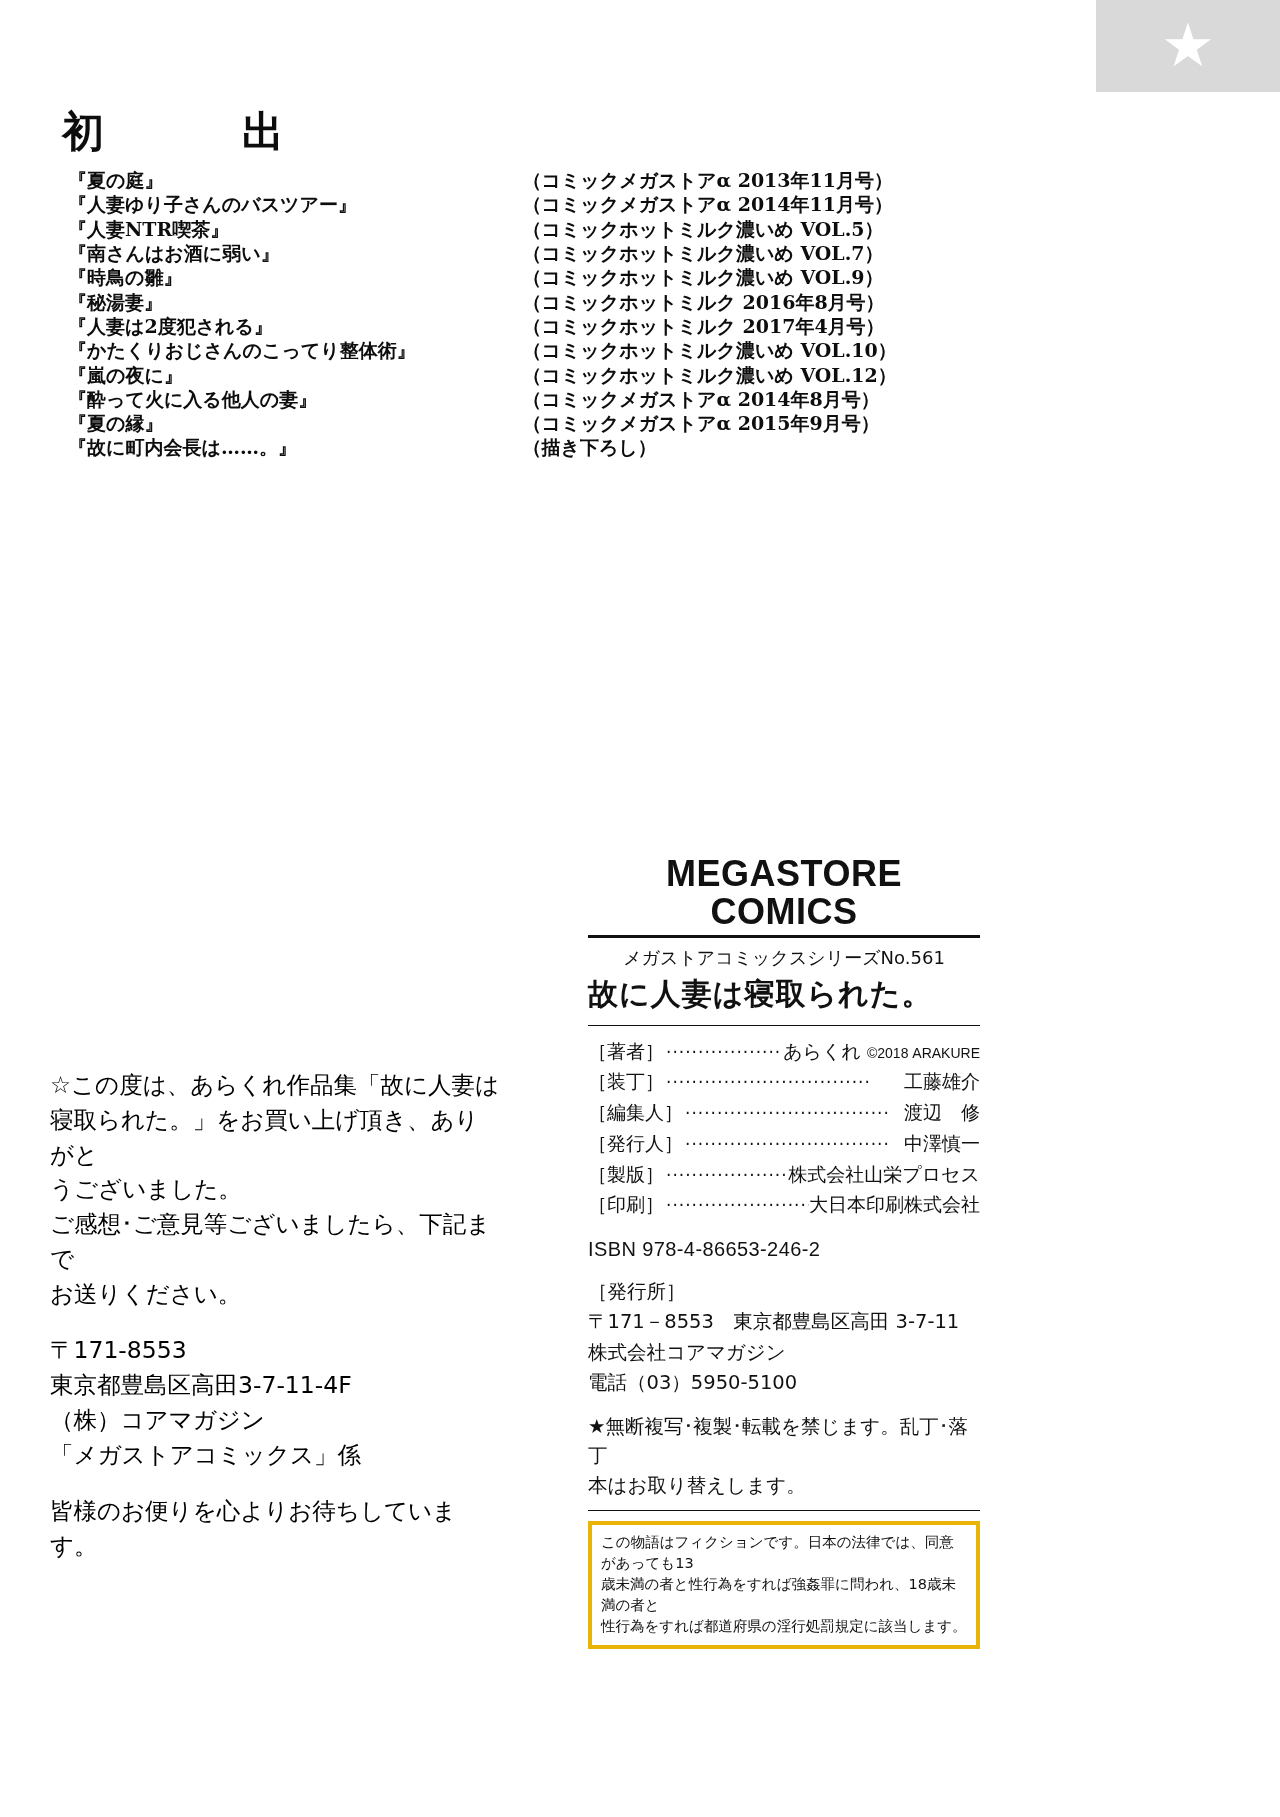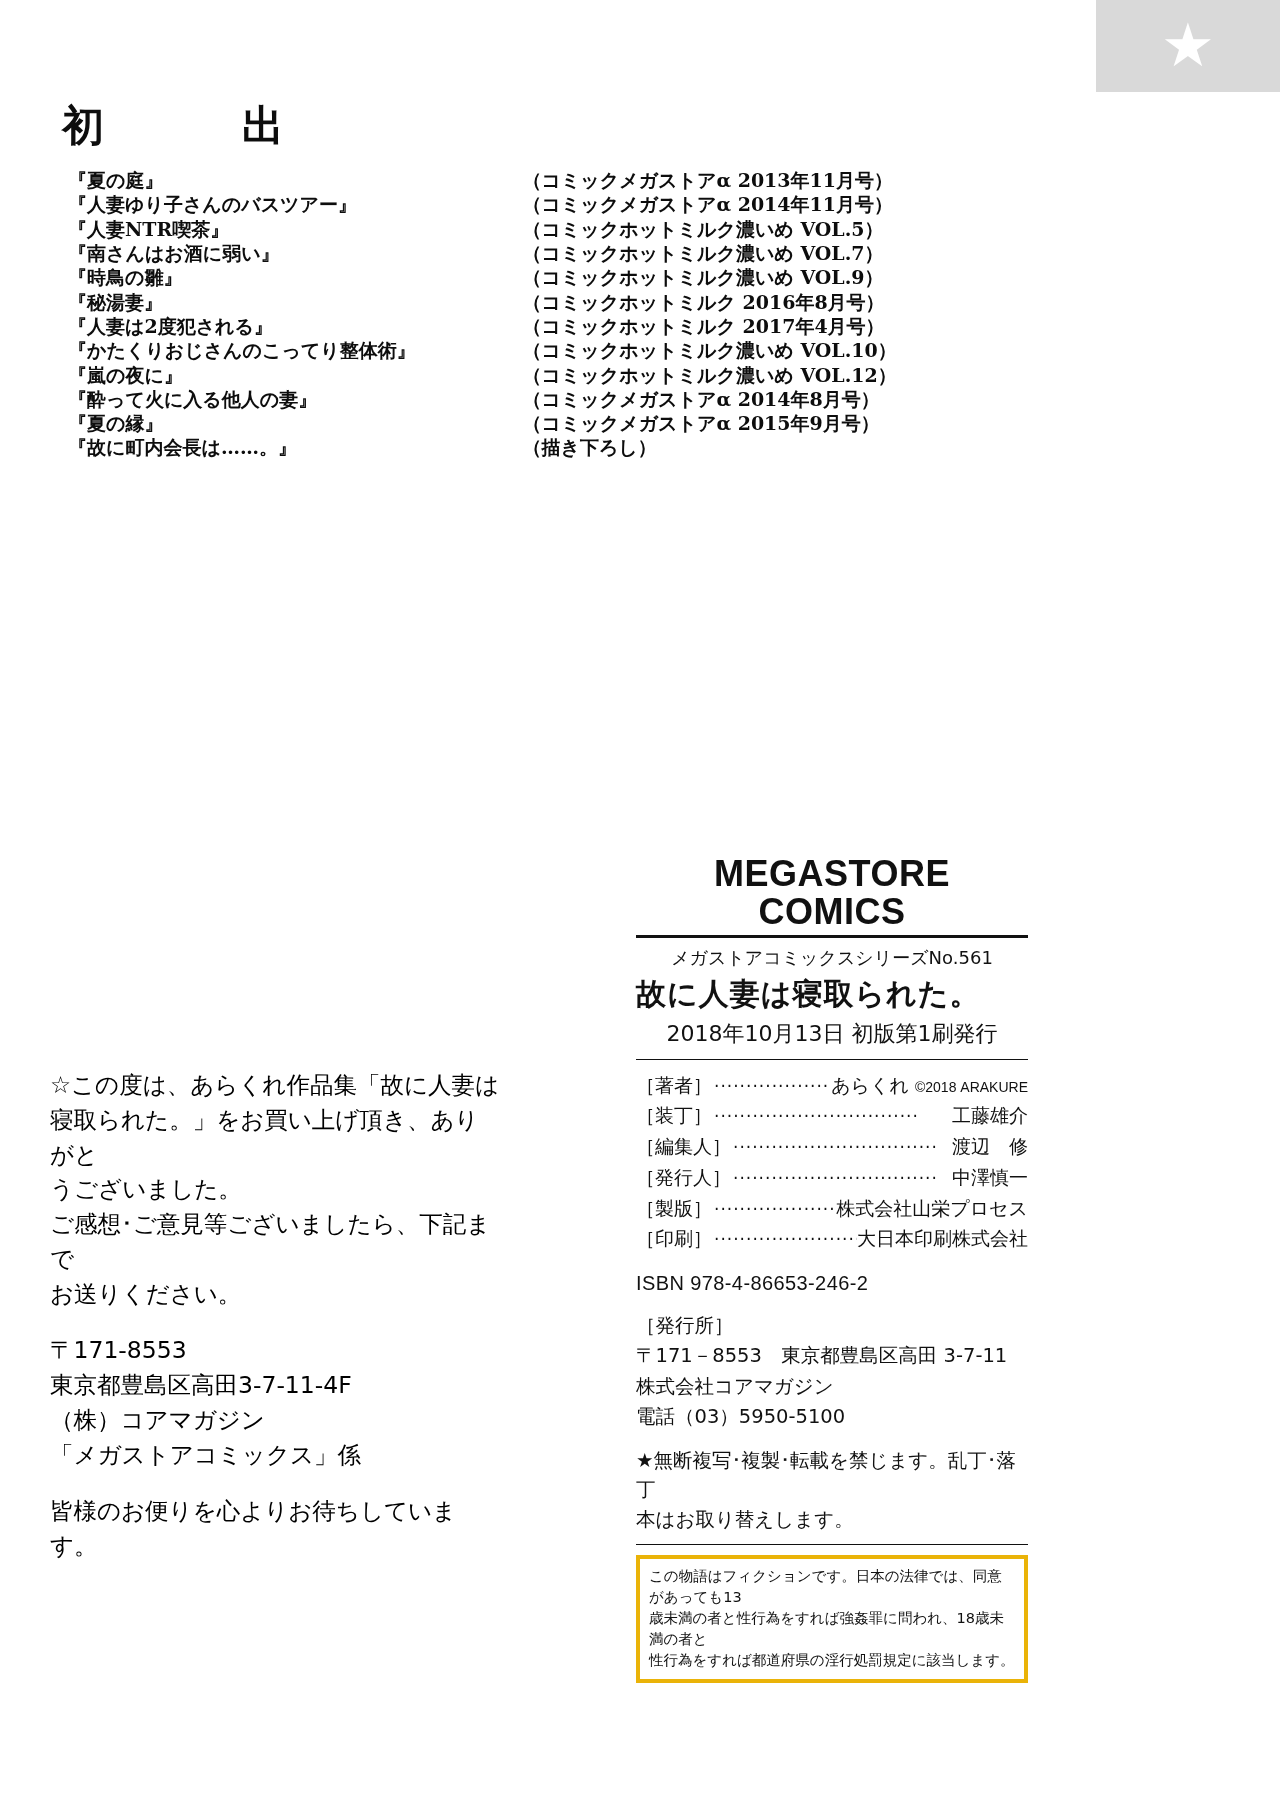--- a/index.html
+++ b/index.html
@@ -36,21 +36,21 @@
   .star-badge .star {
     font-size: 60px;
     line-height: 1;
     color: #ffffff;
   }
 
   
   .shoshutsu-heading {
     position: absolute;
     left: 62px;
-    top: 98px;
+    top: 104px;
     font-size: 42px;
     font-weight: bold;
     letter-spacing: 48px;
     font-family: "DejaVu Serif", serif;
   }
   .credits-table {
     position: absolute;
     left: 68px;
     top: 168px;
     width: 860px;
@@ -83,21 +83,21 @@
     line-height: 1.48;
     color: #000000;
   }
   .letter-block p { margin: 0; }
   .letter-block .centered { }
   .letter-block .gap { height: 22px; }
 
   
   .colophon {
     position: absolute;
-    left: 636px;
+    left: 588px;
     top: 855px;
     width: 392px;
     font-family: "DejaVu Sans", sans-serif;
     color: #111;
   }
   .colophon .brand {
     text-align: center;
     font-size: 36px;
     font-weight: bold;
     letter-spacing: 0.5px;
@@ -256,21 +256,20 @@
     <p class="centered">「メガストアコミックス」係</p>
     <div class="gap"></div>
     <p class="centered">皆様のお便りを心よりお待ちしています。</p>
   </div>
 
   <div class="colophon">
     <div class="brand">MEGASTORE COMICS</div>
     <hr class="rule-thick">
     <div class="series-no">メガストアコミックスシリーズNo.561</div>
     <div class="book-title">故に人妻は寝取られた。</div>
-    <div class="pub-date">2018年10月13日 初版第1刷発行</div>
     <hr class="rule-thin">
 
     <div class="staff">
       <div class="staff-row">
         <span class="label">［著者］</span>
         <span class="dots">································</span>
         <span class="value"><span>あらくれ</span> <span class="copy">©2018 ARAKURE</span></span>
       </div>
       <div class="staff-row">
         <span class="label">［装丁］</span>

